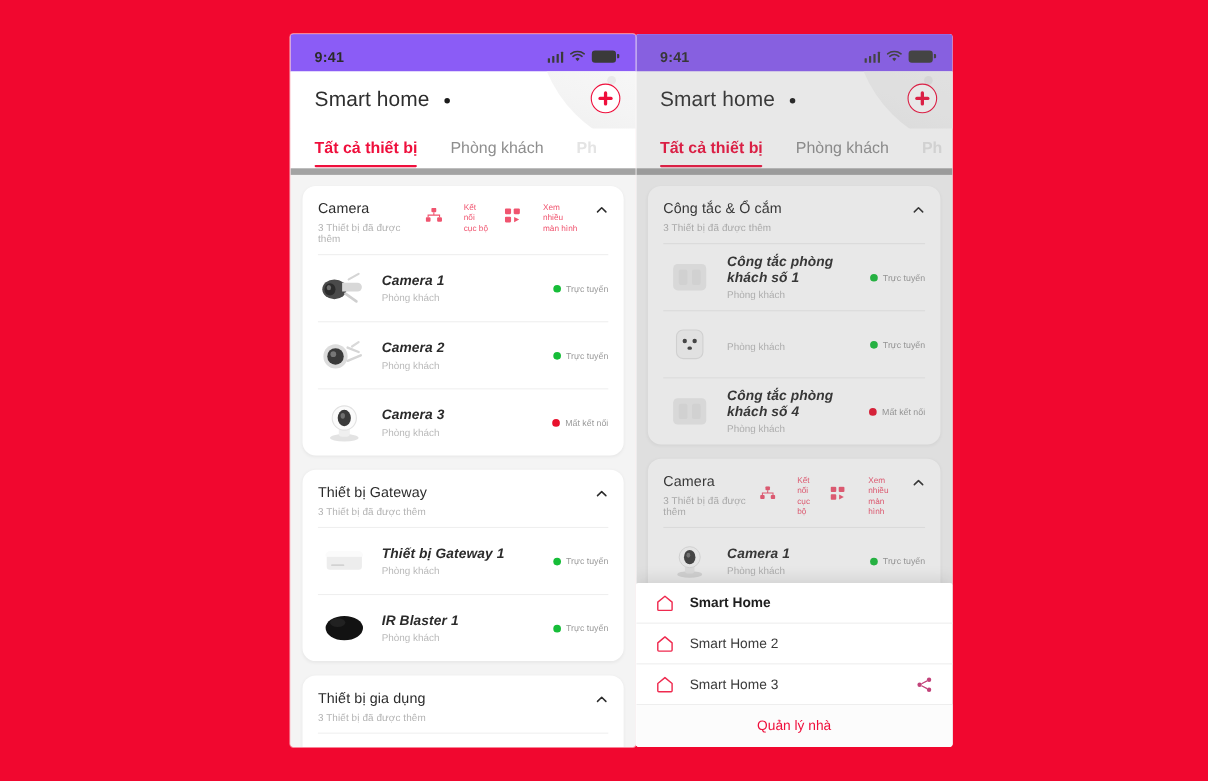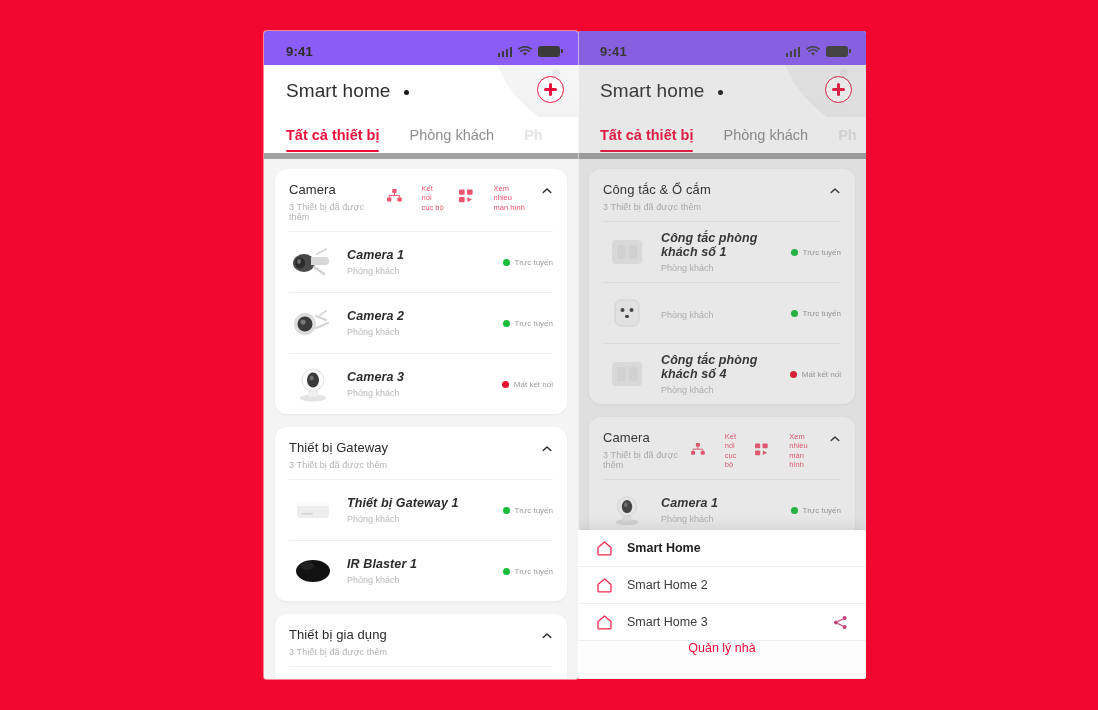--- a/index.html
+++ b/index.html
@@ -212,21 +212,21 @@
     display: flex; align-items: center;
     height: 37px; padding: 0 18px;
     border-bottom: 1px solid #eeeeee;
     gap: 14px;
   }
   .sheet-row .home-ico { flex: 0 0 auto; width: 17px; height: 16px; }
   .sheet-label { font-size: 12.5px; color: #3b3b3b; }
   .sheet-row.selected .sheet-label { font-weight: 700; color: #1e1e1e; }
   .share-ico { margin-left: auto; width: 15px; height: 15px; }
   .sheet-footer {
-    height: 38px; display: flex; align-items: flex-start; justify-content: center;
+    height: 38px; display: flex; align-items: center; justify-content: center;
     background: #fcfcfc;
   }
   .sheet-footer span { font-size: 12.5px; color: #ef0f3c; font-weight: 400; }
 
   
   .thumb-svg { display: block; }
 </style>
 </head>
 <body style="background: rgb(241, 7, 47);">
 

